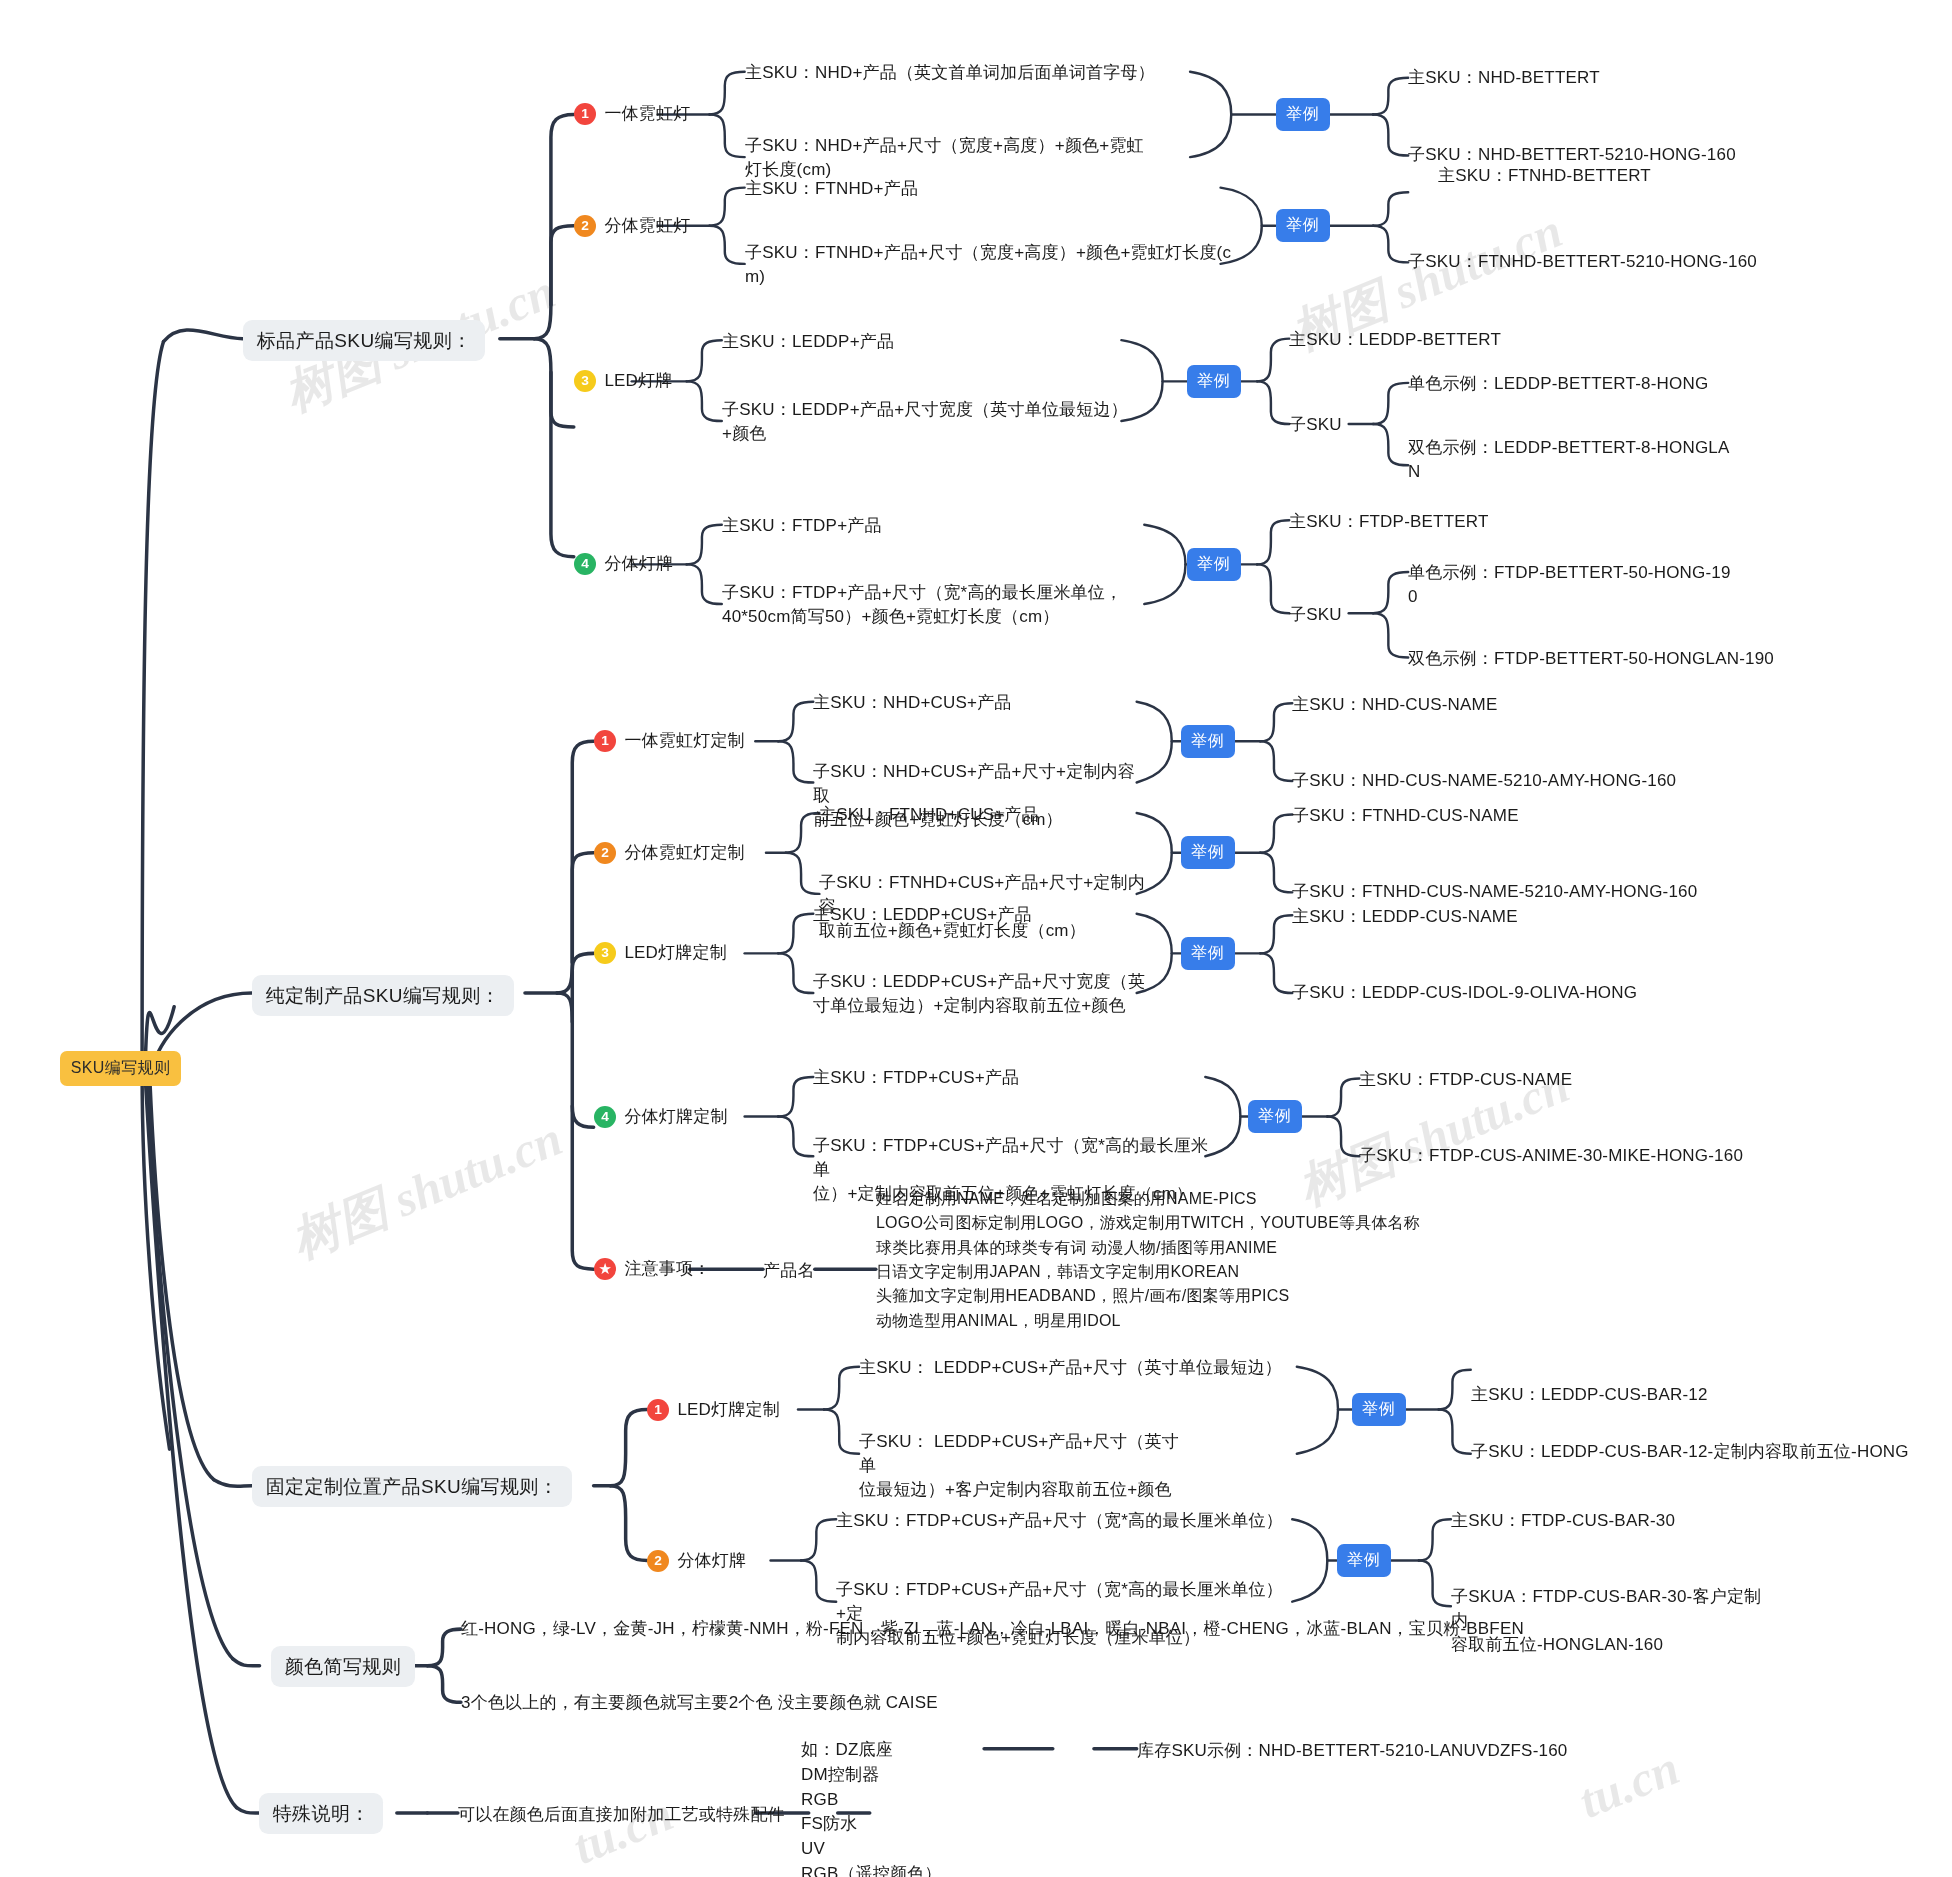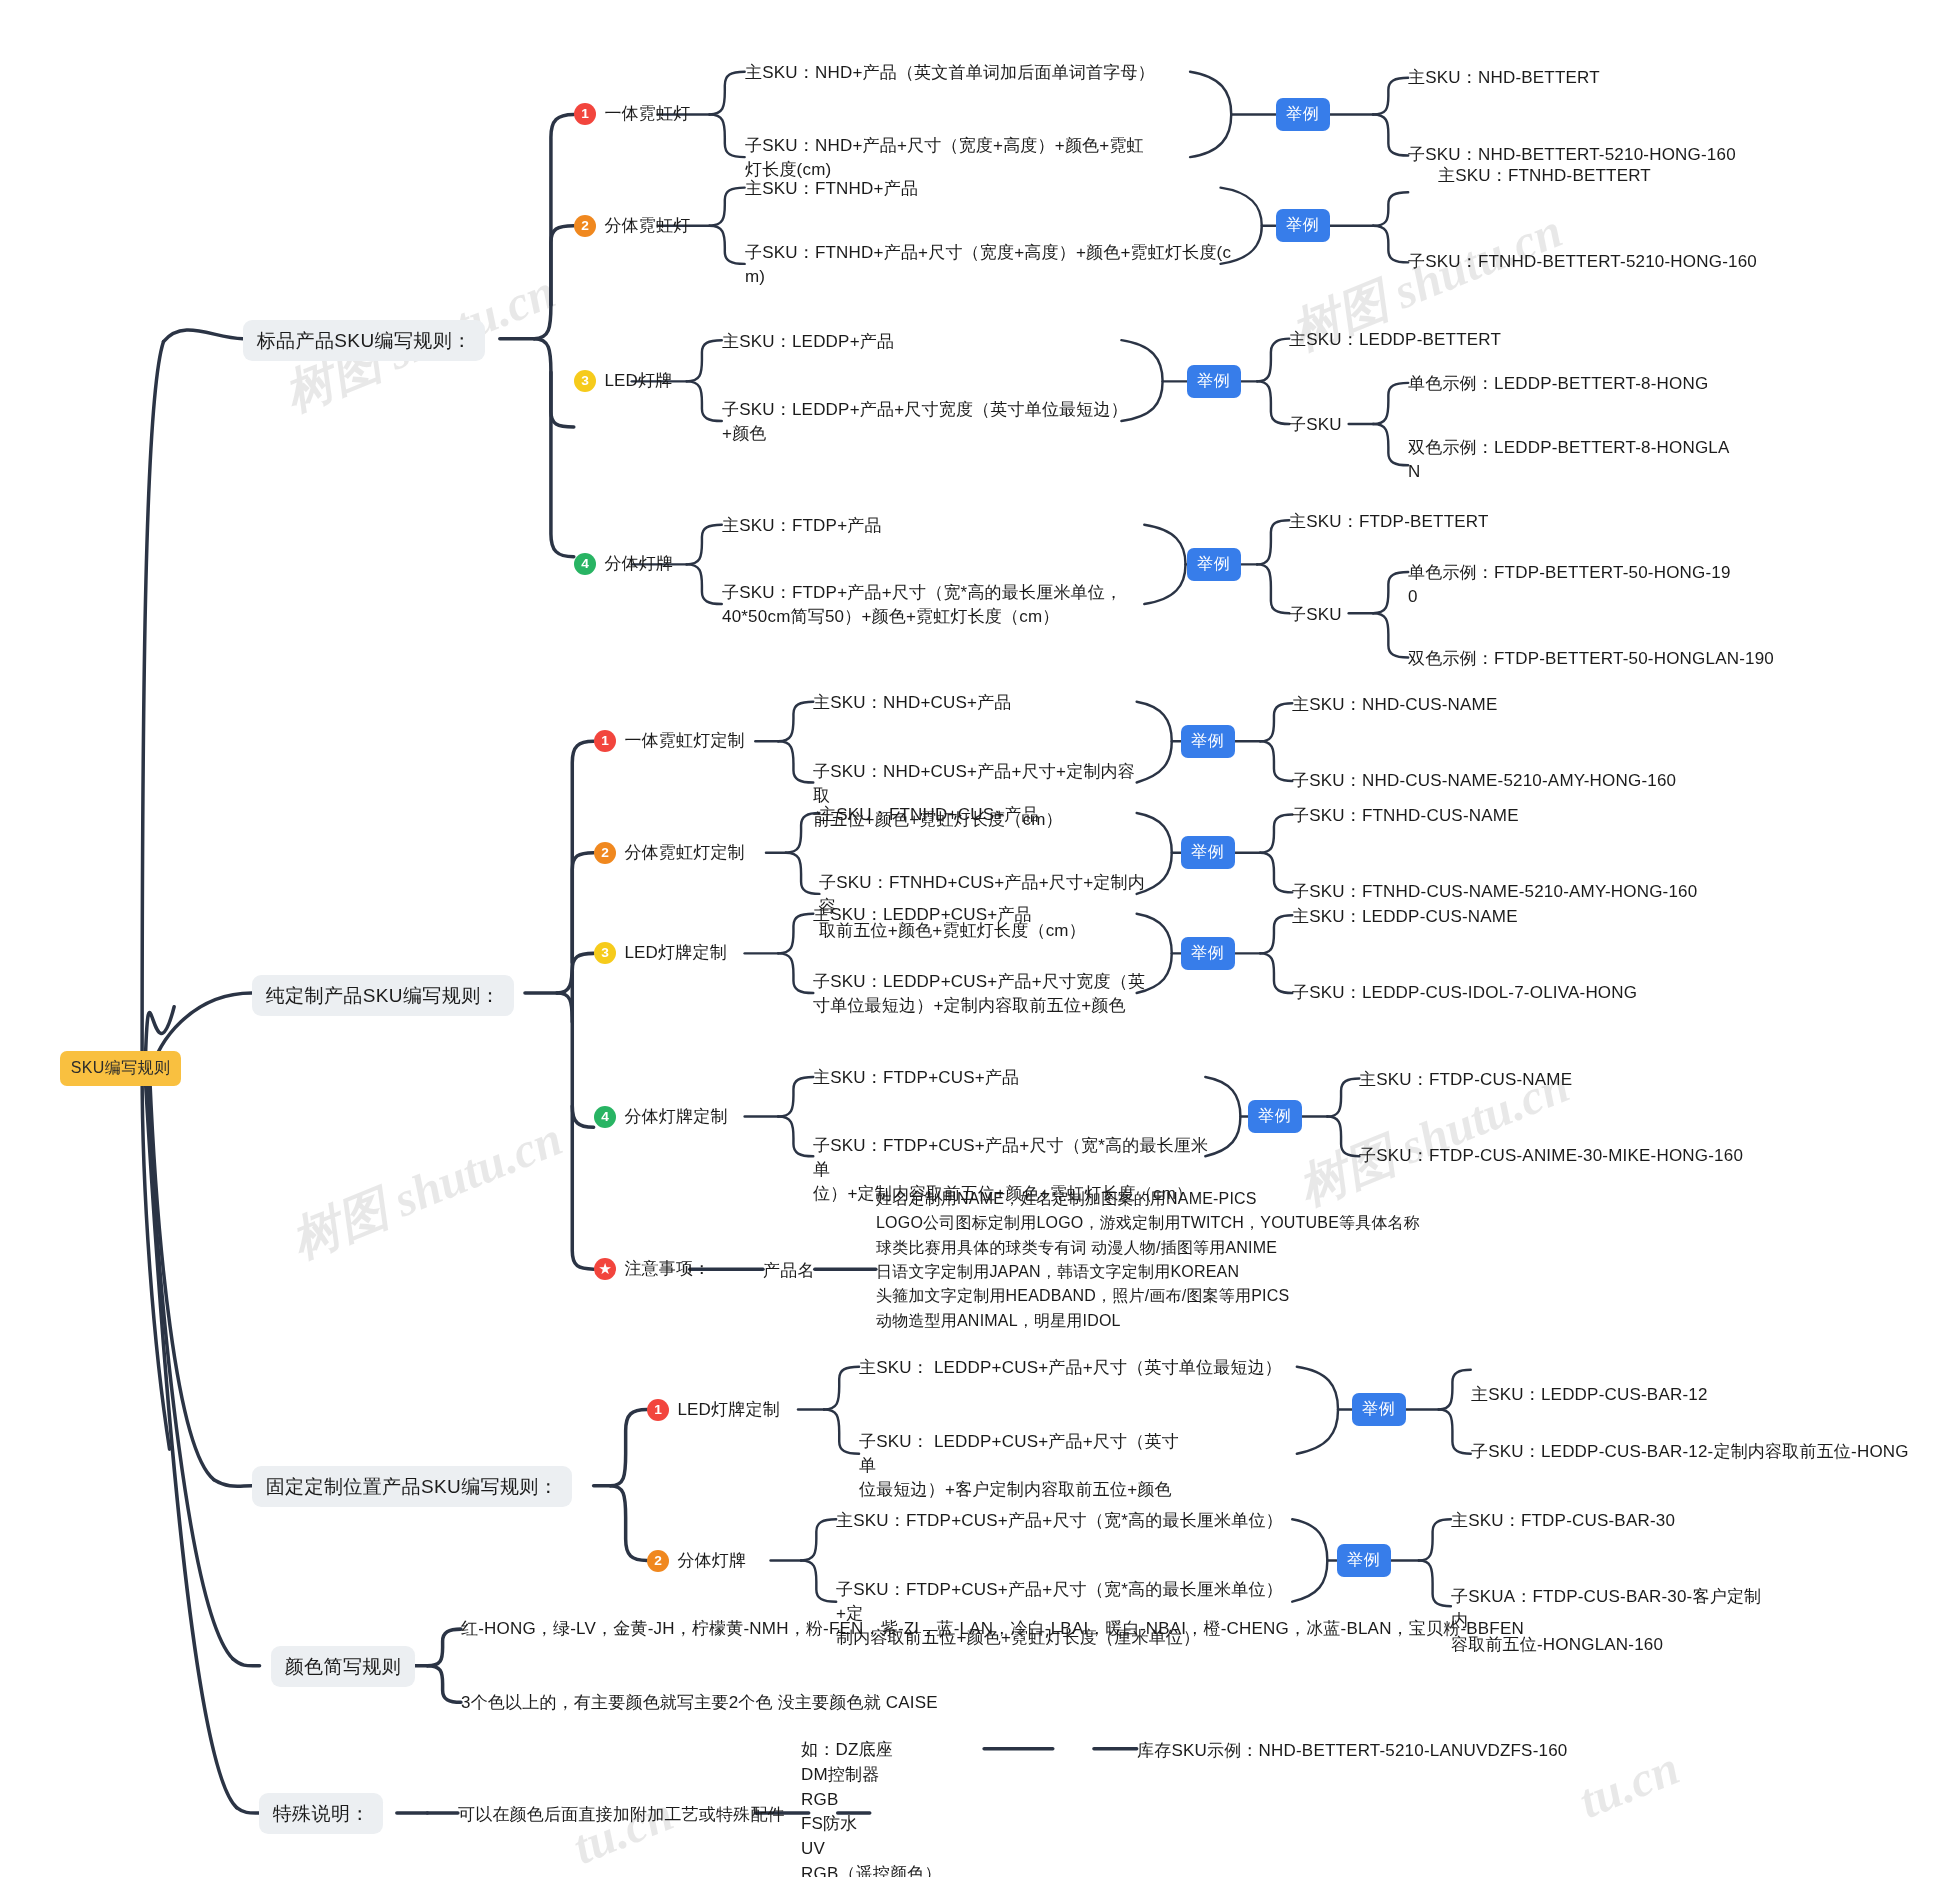--- a/index.html
+++ b/index.html
@@ -304,21 +304,21 @@
 
   <div class="node item" style="left:594px;top:941px;">
     <span class="badge c3">3</span>
     <span class="lbl">LED灯牌定制</span>
   </div>
   <div class="node leaf" style="left:813px;top:903px;">主SKU：LEDDP+CUS+产品</div>
   <div class="node leaf ml" style="left:813px;top:970px;width:336px;">子SKU：LEDDP+CUS+产品+尺寸宽度（英
 寸单位最短边）+定制内容取前五位+颜色</div>
   <div class="node chip" style="left:1181px;top:937px;">举例</div>
   <div class="node leaf" style="left:1292px;top:905px;">主SKU：LEDDP-CUS-NAME</div>
-  <div class="node leaf" style="left:1292px;top:981px;">子SKU：LEDDP-CUS-IDOL-7-OLIVA-HONG</div>
+  <div class="node leaf" style="left:1292px;top:981px;">子SKU：LEDDP-CUS-IDOL-9-OLIVA-HONG</div>
 
   <div class="node item" style="left:594px;top:1105px;">
     <span class="badge c4">4</span>
     <span class="lbl">分体灯牌定制</span>
   </div>
   <div class="node leaf" style="left:813px;top:1066px;">主SKU：FTDP+CUS+产品</div>
   <div class="node leaf ml" style="left:813px;top:1134px;width:404px;">子SKU：FTDP+CUS+产品+尺寸（宽*高的最长厘米单
 位）+定制内容取前五位+颜色+霓虹灯长度（cm）</div>
   <div class="node chip" style="left:1248px;top:1100px;">举例</div>
   <div class="node leaf" style="left:1359px;top:1068px;">主SKU：FTDP-CUS-NAME</div>

